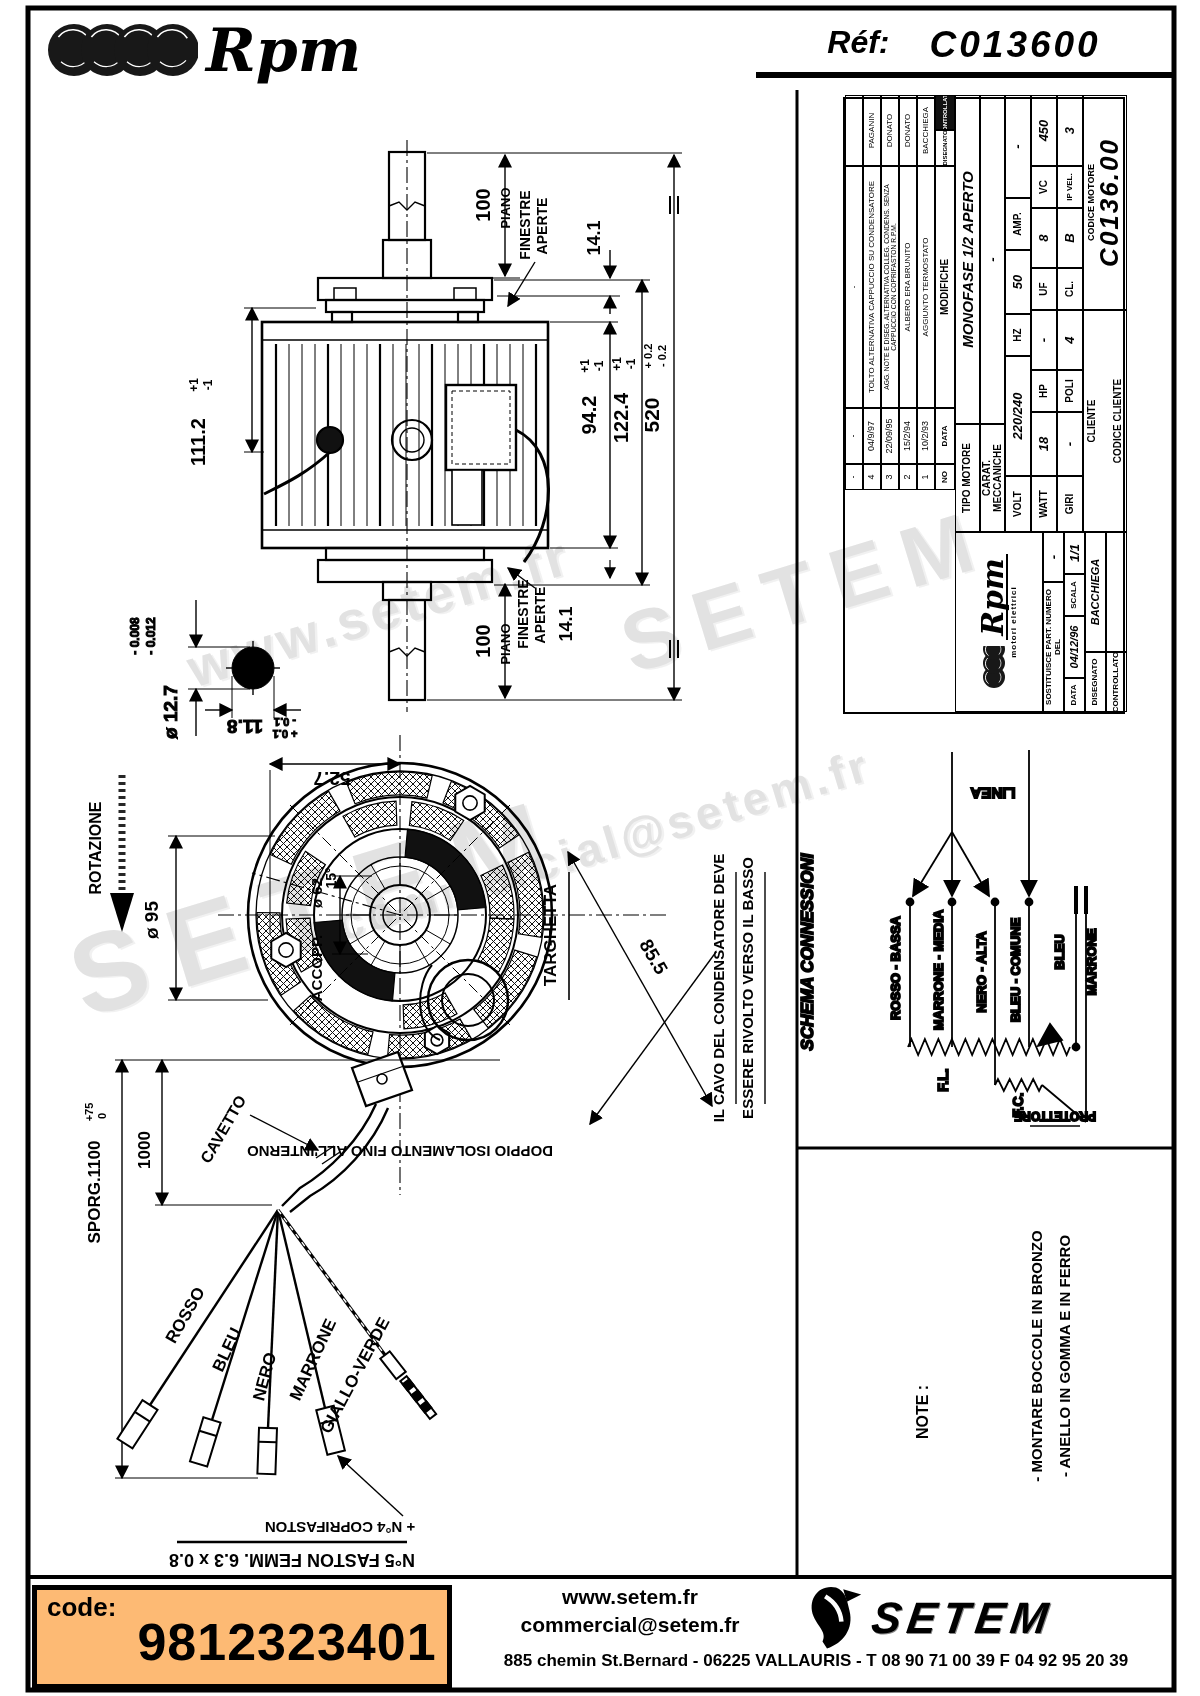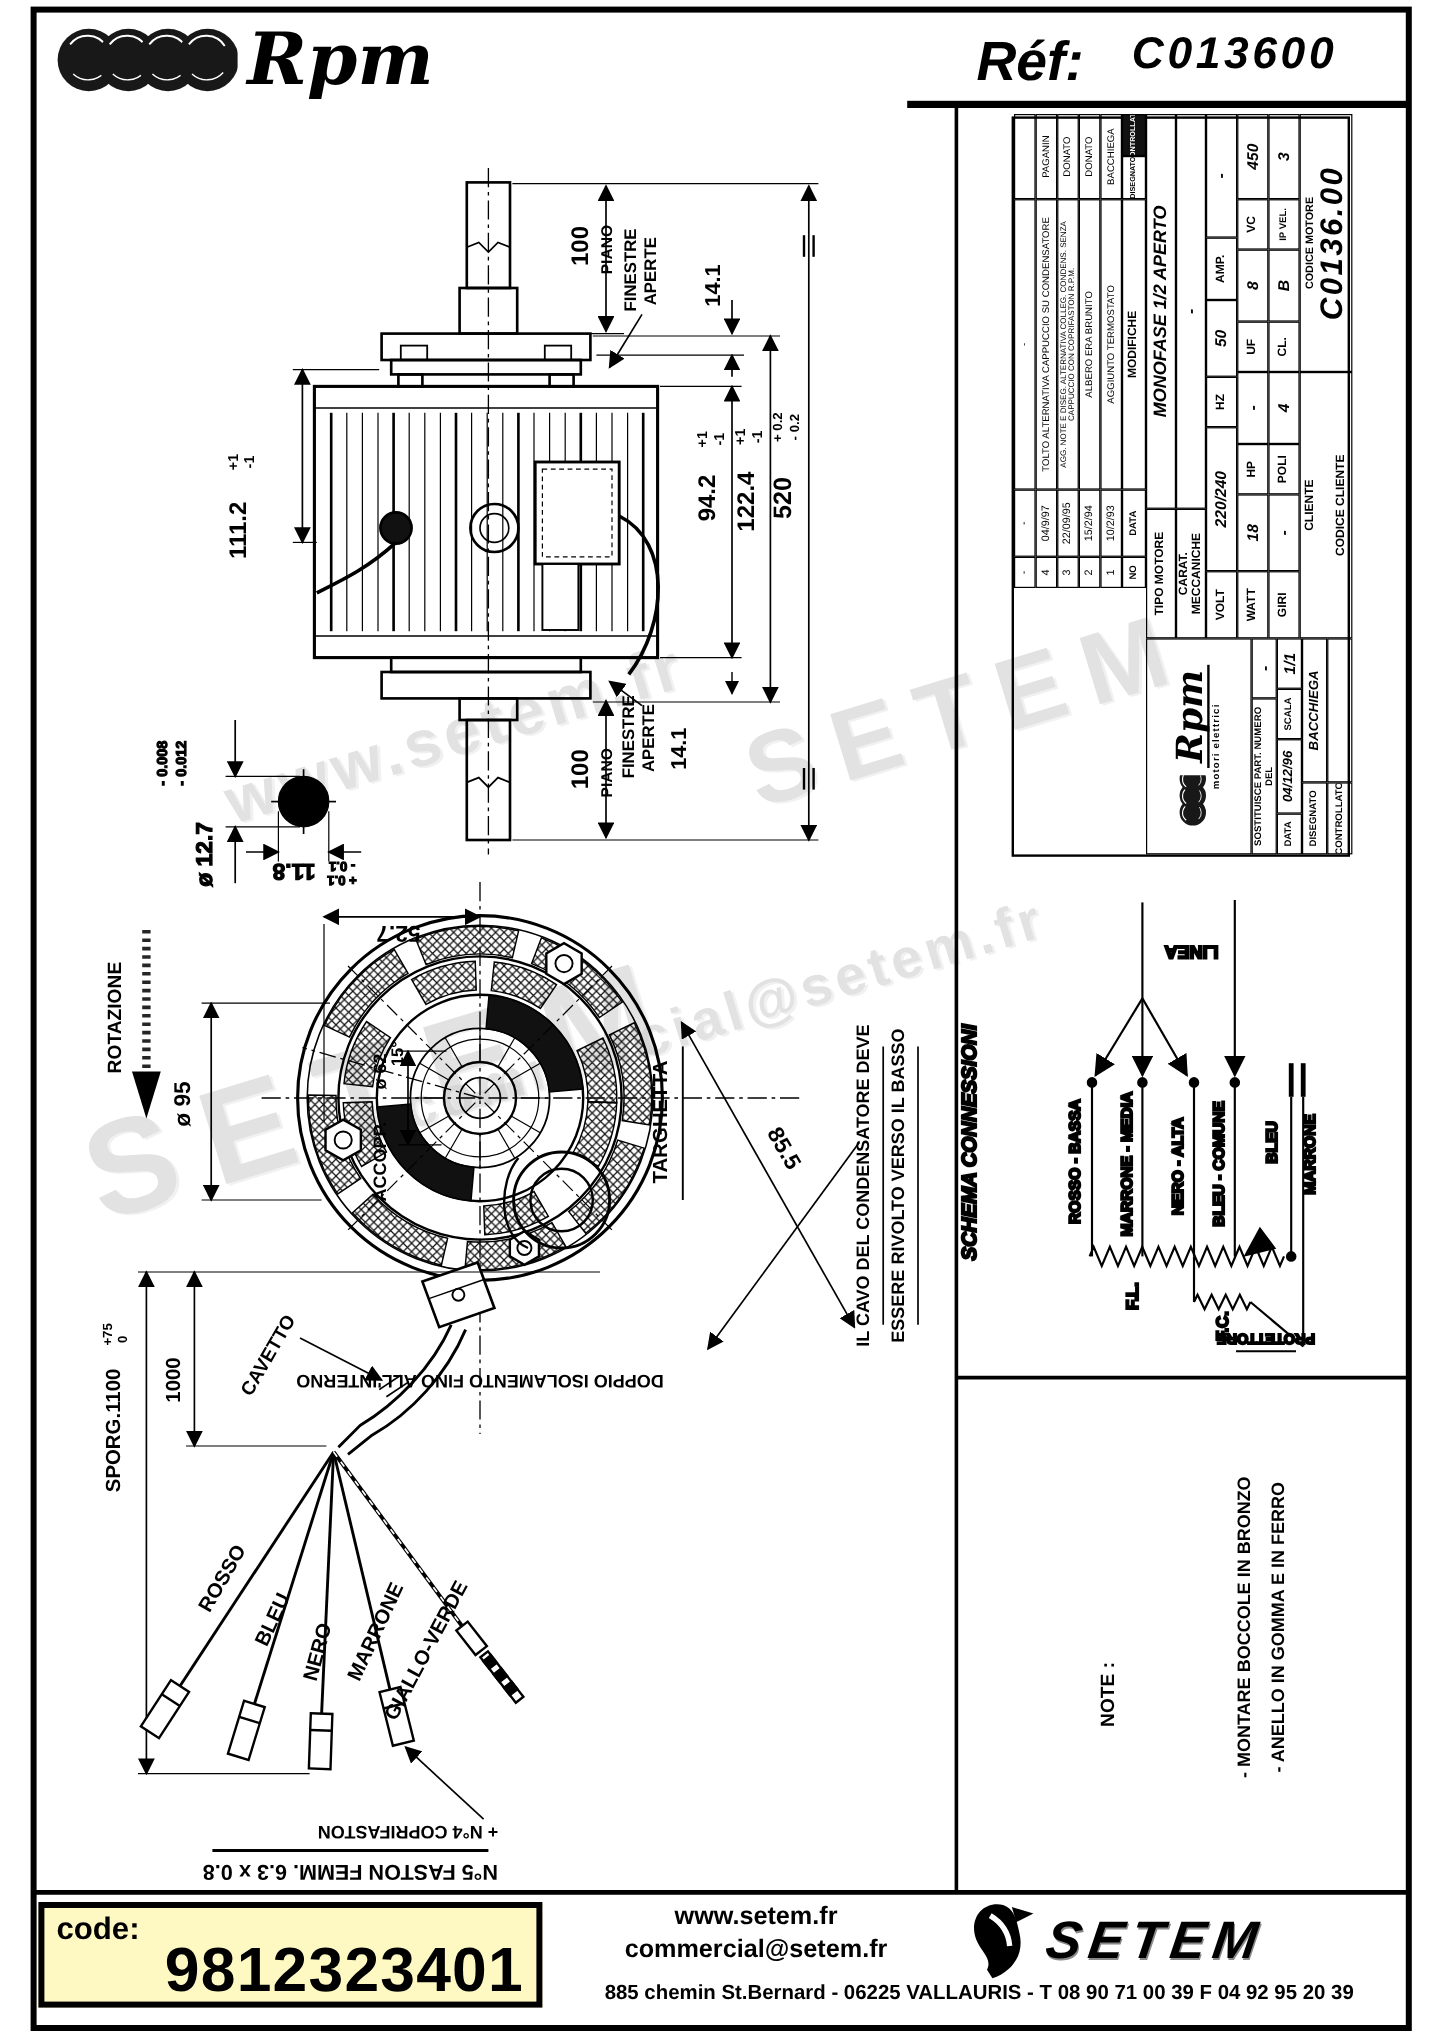--- a/index.html
+++ b/index.html
@@ -8,35 +8,35 @@
   svg text{font-family:"Liberation Sans",sans-serif;font-weight:700;fill:#000}
   
   .wm{position:absolute;z-index:1;color:#cfcfcf;opacity:.6;font-weight:800;white-space:nowrap;
       text-shadow:2px 2px 0 #e9e9e9;transform-origin:0 0;letter-spacing:4px}
   
   .brand{position:absolute;left:46px;top:14px;z-index:4;display:flex;align-items:center;gap:8px}
   .brand-text{font-family:"DejaVu Serif",serif;font-style:italic;font-weight:800;font-size:60px;line-height:1}
   .ref{position:absolute;left:756px;top:24px;width:416px;z-index:4;display:flex;gap:40px;
        border-bottom:6px solid #000;padding-bottom:6px;justify-content:center;
        font-style:italic;font-weight:800}
-  .ref-label{font-size:46px}.ref-value{font-size:37px;letter-spacing:3px}
+  .ref-label{font-size:32px}.ref-value{font-size:37px;letter-spacing:3px}
   #draw{position:absolute;left:0;top:0;z-index:2}
   
   #tb-wrap{position:absolute;left:843px;top:97px;width:282px;height:617px;z-index:3}
   #tb{position:absolute;width:617px;height:282px;transform-origin:0 0;
       transform:rotate(-90deg) translateX(-617px);border:2.5px solid #000;box-sizing:border-box}
   .cell{position:absolute;box-sizing:border-box;border:1.2px solid #000;display:flex;
         align-items:center;justify-content:center;overflow:hidden;line-height:1.05;text-align:center}
   .lab{font-size:10px;font-weight:700}
   .val{font-size:13px;font-weight:800;font-style:italic}
   .rlab{font-size:8px;font-weight:700}
   
   #footer{position:absolute;left:0;top:1577px;width:1200px;height:119px;z-index:4}
-  .codebox{position:absolute;left:32px;top:8px;width:420px;height:88px;border:5px solid #000;
-           box-sizing:border-box;background:#fef9c3}
+  .codebox{position:absolute;left:32px;top:8px;width:420px;height:104px;border:5px solid #000;
+           box-sizing:border-box;background:#fdba74}
   .codelab{position:absolute;left:10px;top:2px;font-size:26px;font-weight:800}
   .codeval{position:absolute;left:90px;top:22px;width:320px;text-align:center;
            font-size:52px;font-weight:800;letter-spacing:1px}
   .site{position:absolute;left:470px;top:8px;width:320px;text-align:center;font-size:21px;font-weight:800}
   .email{position:absolute;left:470px;top:36px;width:320px;text-align:center;font-size:21px;font-weight:800}
   .addr{position:absolute;left:460px;top:74px;width:712px;text-align:center;font-size:17px;font-weight:800}
   .selogo{position:absolute;left:800px;top:2px;display:flex;align-items:center}
   .seword{font-size:44px;font-weight:900;font-style:italic;letter-spacing:6px;transform:skewX(-8deg);
           text-shadow:1px 1px 0 #888}
   .tbRpm{font-family:"DejaVu Serif",serif;font-style:italic;font-weight:800;font-size:30px;

